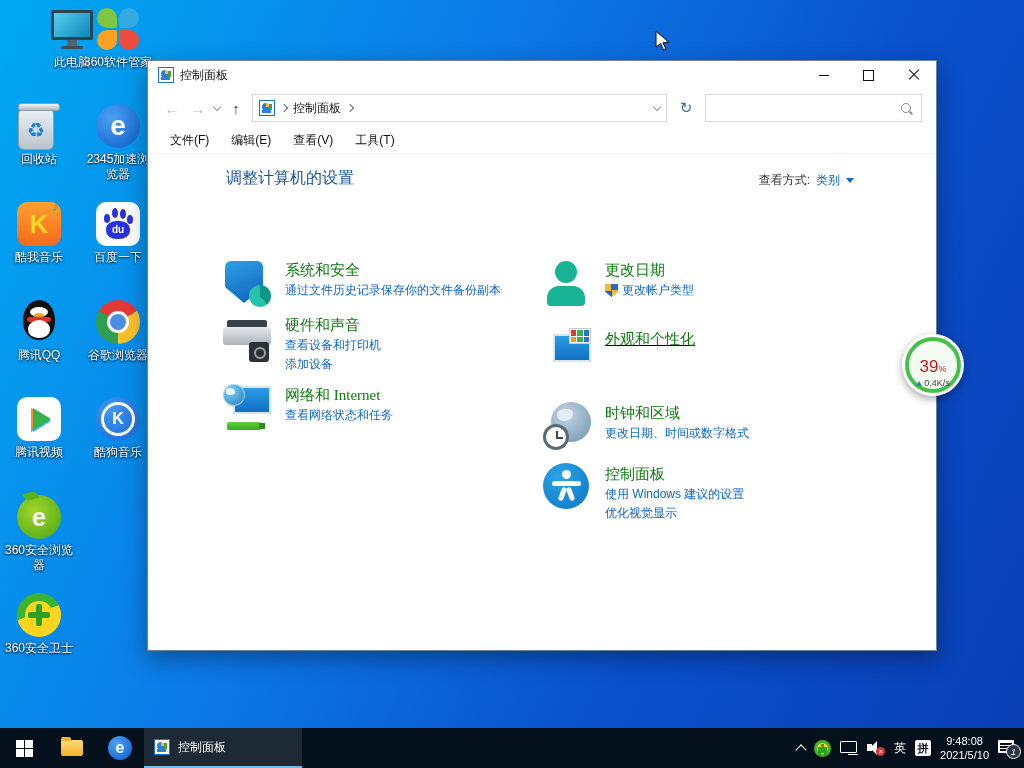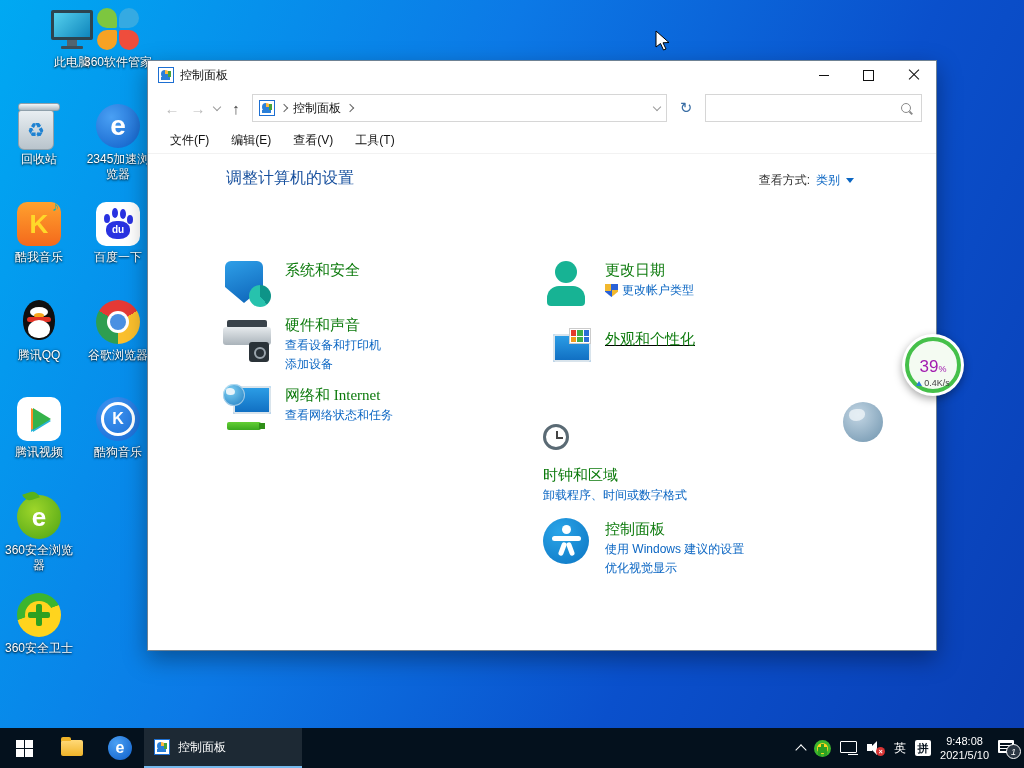--- a/index.html
+++ b/index.html
@@ -109,21 +109,21 @@
   .cats{position:absolute;top:105px;left:0;right:0;display:flex;}
   .col{display:flex;flex-direction:column;}
   .col.left{margin-left:75px;width:320px;font-family:Liberation Serif, serif;}
   .col.right{margin-left:0;width:340px;}
   .cat{display:flex;gap:14px;}
   .cat .ic{flex:0 0 48px;height:48px;position:relative;}
   .cat .tx{display:flex;flex-direction:column;}
   .cat-title{font-size:15px;color:#0c7a0c;line-height:22px;text-decoration:none;}
   .cat-link{font-size:12px;color:#0b66c3;line-height:19px;text-decoration:none;display:flex;align-items:center;gap:4px;}
   .mb7{margin-bottom:7px;}.mb14{margin-bottom:14px;}.mb10{margin-bottom:10px;}
-  .mb21{margin-bottom:21px;}.mb26{margin-bottom:26px;text-decoration:underline;}.mb13{margin-bottom:13px;flex-direction:column;}
+  .mb21{margin-bottom:21px;}.mb26{margin-bottom:26px;text-decoration:underline;}.mb13{margin-bottom:13px;}
   
   .shield{position:absolute;left:2px;top:2px;width:38px;height:42px;background:linear-gradient(160deg,#2e9fe8,#0d63b8);
     border-radius:6px 6px 16px 16px;clip-path:polygon(0 0,100% 0,100% 62%,50% 100%,0 62%);}
   .shield-pie{position:absolute;right:0;bottom:0;width:22px;height:22px;border-radius:50%;
     background:conic-gradient(#0e9488 0 140deg,#27c2ad 140deg 360deg);}
   .netm{position:absolute;right:0;top:2px;width:38px;height:28px;background:linear-gradient(180deg,#2da0e8,#0f6cc0);border-radius:2px;box-shadow:inset 0 0 0 2px #d9e4ec;}
   .globe{position:absolute;left:0;top:0;width:22px;height:22px;border-radius:50%;background:radial-gradient(circle at 35% 30%,#7fd0f2,#1a78c0);box-shadow:inset 0 0 0 1px rgba(255,255,255,.5);}
   .globe::after{content:"";position:absolute;left:3px;top:4px;width:9px;height:7px;background:#e8f4fa;border-radius:40% 60% 50% 50%;}
   .cable{position:absolute;left:4px;bottom:2px;width:34px;height:8px;background:linear-gradient(180deg,#63cf35,#3aa81e);border-radius:2px;}
   .cable::after{content:"";position:absolute;right:-4px;top:1px;width:6px;height:6px;background:#2f8f18;}
@@ -154,21 +154,21 @@
   .ease .lg1,.ease .lg2{position:absolute;top:24px;width:5px;height:14px;border-radius:3px;background:#fff;}
   .ease .lg1{left:17px;transform:rotate(20deg);}
   .ease .lg2{left:25px;transform:rotate(-20deg);}
   .uac{width:13px;height:13px;display:inline-block;
     background:conic-gradient(#2a62d8 0 90deg,#f2b82e 90deg 180deg,#2a62d8 180deg 270deg,#f2b82e 270deg 360deg);
     clip-path:polygon(0 0,100% 0,100% 60%,50% 100%,0 60%);}
   
   .ball{position:absolute;left:902px;top:334px;width:62px;height:62px;border-radius:50%;background:#fff;
     box-shadow:0 3px 8px rgba(0,0,0,.35);display:flex;flex-direction:column;align-items:center;justify-content:center;z-index:50;}
   .ball .ring{position:absolute;inset:3px;border-radius:50%;border:4px solid #45c04a;background:#f4fbf2;}
-  .ball .pct{position:relative;font-size:17px;color:#a21caf;line-height:18px;margin-top:16px;}
+  .ball .pct{position:relative;font-size:17px;color:#b91c1c;line-height:18px;margin-top:16px;}
   .ball .pct small{font-size:9px;}
   .ball .spd{position:relative;font-size:9px;color:#444;display:flex;align-items:center;gap:2px;}
   .up-tri{width:0;height:0;border-left:3px solid transparent;border-right:3px solid transparent;border-bottom:5px solid #2a7fd4;}
   
   .cursor{position:absolute;left:655px;top:30px;z-index:90;}
   
   .taskbar{position:absolute;left:0;bottom:0;width:1024px;height:40px;background:#04111d;display:flex;align-items:stretch;z-index:80;}
   .tb-btn{width:48px;display:flex;align-items:center;justify-content:center;}
   .winlogo{display:grid;grid-template-columns:8px 8px;grid-template-rows:8px 8px;gap:1px;}
   .winlogo i{background:#fff;display:block;}
@@ -396,20 +396,21 @@
 
     <div class="cats">
       <div class="col left">
         <div class="cat mb7">
           <div class="ic">
               <i class="shield"></i>
               <i class="shield-pie"></i>
             </div>
           <div class="tx">
             <a class="cat-title" href="#">系统和安全</a>
+            <a class="cat-link" href="#">通过文件历史记录保存你的文件备份副本</a>
           </div>
         </div>
         <div class="cat mb10">
           <div class="ic printer">
               <i class="top"></i>
               <i class="body"></i>
               <i class="spk"></i>
             </div>
           <div class="tx">
             <a class="cat-title" href="#">硬件和声音</a>
@@ -460,21 +461,21 @@
             <a class="cat-title" href="#">外观和个性化</a>
           </div>
         </div>
         <div class="cat mb13">
           <div class="ic clockg">
               <i class="gl"></i>
               <i class="ck"></i>
             </div>
           <div class="tx">
             <a class="cat-title" href="#">时钟和区域</a>
-            <a class="cat-link" href="#">卸载程序、时间或数字格式</a>
+            <a class="cat-link" href="#">更改日期、时间或数字格式</a>
           </div>
         </div>
         <div class="cat">
           <div class="ic">
               <div class="ease">
                 <i class="hd"></i>
                 <i class="arm"></i>
                 <i class="lg1"></i>
                 <i class="lg2"></i>
               </div>

